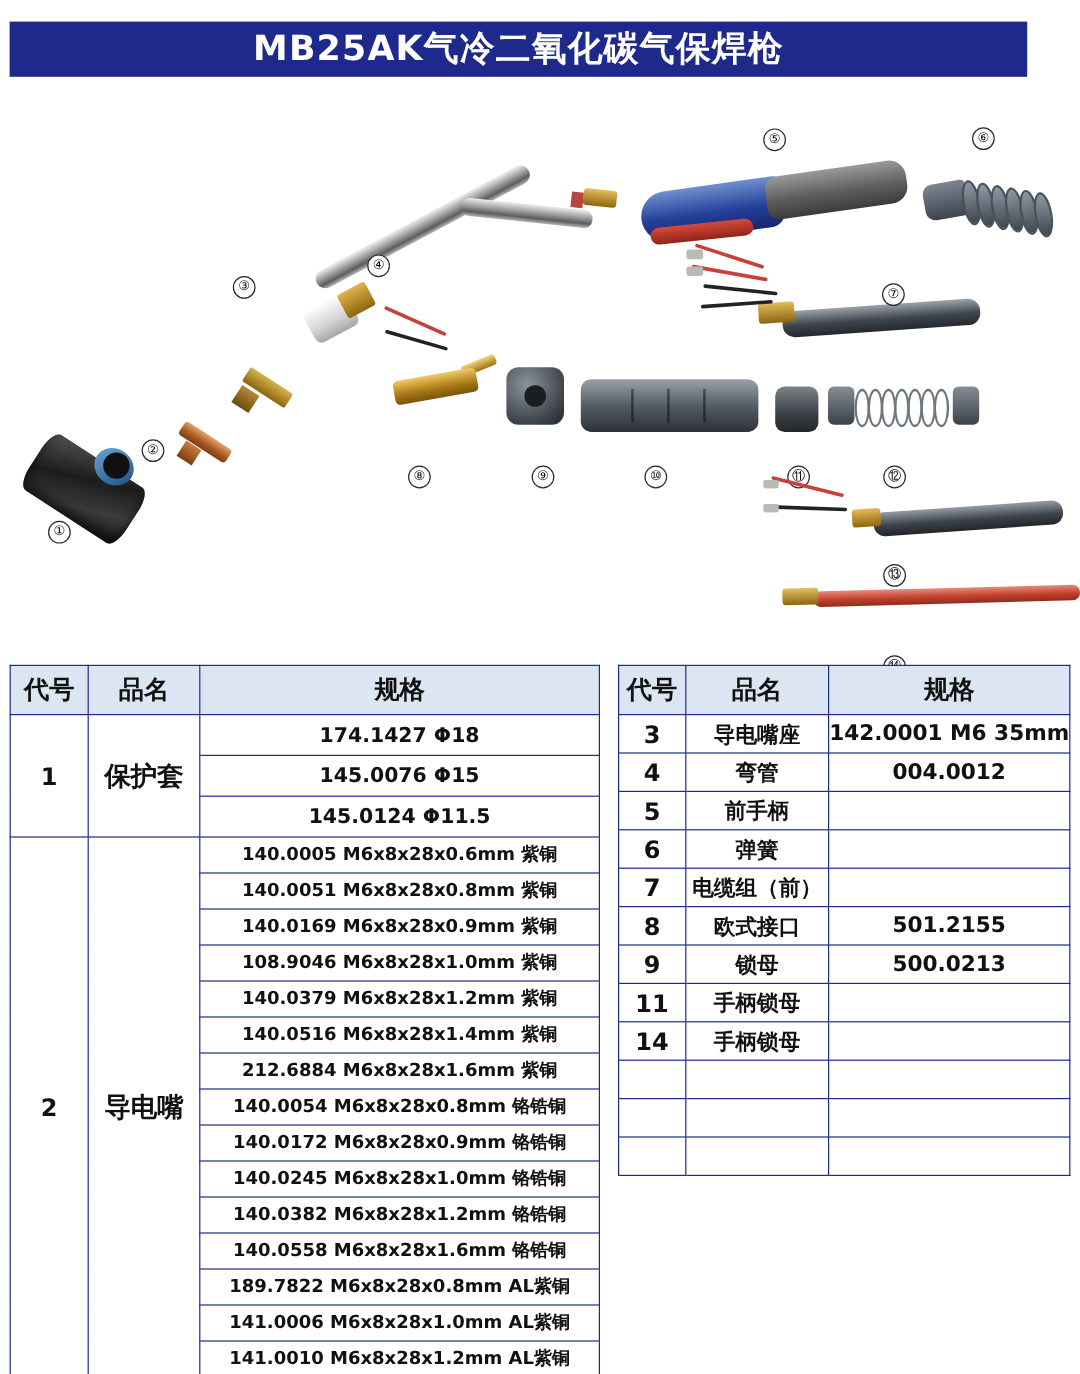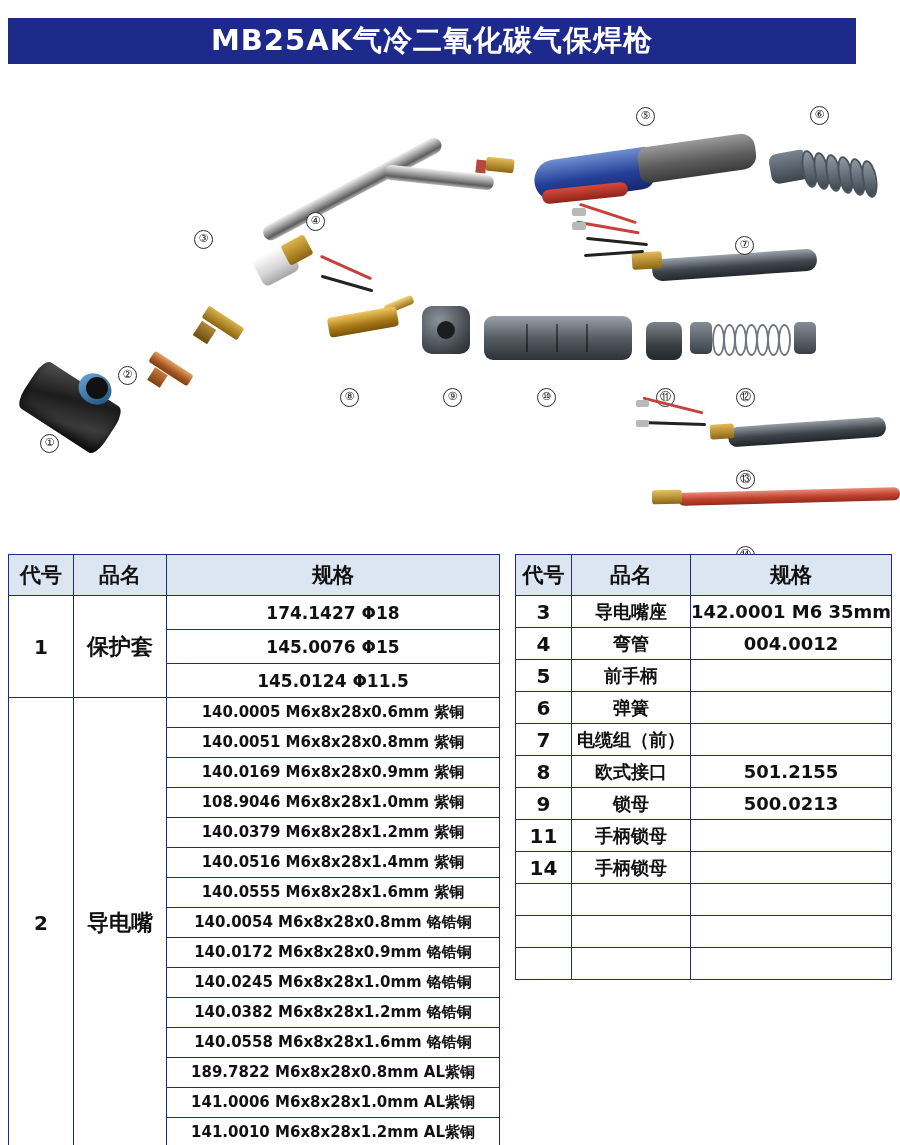--- a/index.html
+++ b/index.html
@@ -642,21 +642,21 @@
     <tr>
           <td class="speccell">108.9046  M6x8x28x1.0mm 紫铜</td>
         </tr>
     <tr>
           <td class="speccell">140.0379  M6x8x28x1.2mm 紫铜</td>
         </tr>
     <tr>
           <td class="speccell">140.0516  M6x8x28x1.4mm 紫铜</td>
         </tr>
     <tr>
-          <td class="speccell">140.0555  M6x8x28x1.6mm 紫铜</td>
+          <td class="speccell">212.6884  M6x8x28x1.6mm 紫铜</td>
         </tr>
     <tr>
           <td class="speccell">140.0054  M6x8x28x0.8mm 铬锆铜</td>
         </tr>
     <tr>
           <td class="speccell">140.0172  M6x8x28x0.9mm 铬锆铜</td>
         </tr>
     <tr>
           <td class="speccell">140.0245  M6x8x28x1.0mm 铬锆铜</td>
         </tr>

